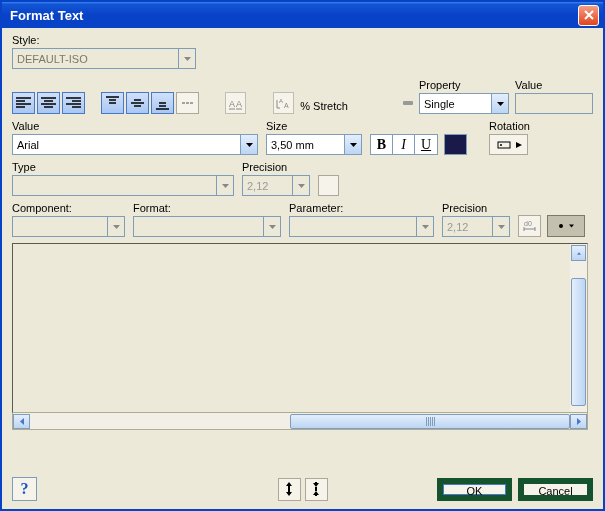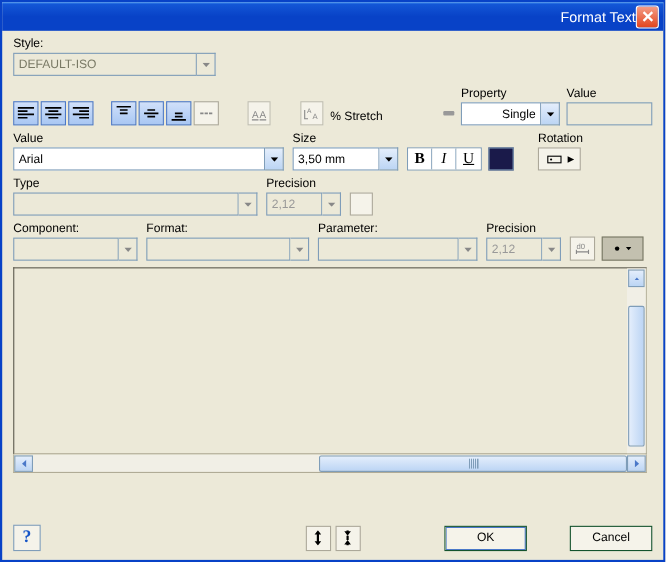--- a/index.html
+++ b/index.html
@@ -1,19 +1,19 @@
 <!DOCTYPE html>
 <html><head>
 <meta charset="utf-8">
 <style>
 * { box-sizing: border-box; }
 body { margin: 0; font-family: Tahoma, sans-serif; font-size: 11px; background: #fff; }
 .window { width: 605px; height: 511px; border: 2px solid #0842c7; background: #ece9d8; position: relative; }
 .titlebar { height: 26px; background: linear-gradient(to bottom, #3a8af0 0%, #1356d6 8%, #0842c7 50%, #0842c7 100%); display: flex; align-items: center; padding: 0 4px; }
-.title-text { color: #fff; font-weight: normal; font-size: 13px; flex: 1; padding-left: 4px; text-align: right; }
+.title-text { color: #fff; font-weight: bold; font-size: 13px; flex: 1; padding-left: 4px; }
 .close-btn { width: 21px; height: 21px; background: linear-gradient(to bottom, #f49d86, #e2441d); border: 1px solid #fff; border-radius: 3px; color: #fff; display: flex; align-items: center; justify-content: center; font-size: 12px; cursor: pointer; }
 .close-btn svg { width: 10px; height: 10px; }
 .content { padding: 6px 10px 8px 10px; }
 .label { color: #000; font-size: 11px; margin-bottom: 2px; }
 .row { display: flex; gap: 6px; align-items: flex-end; margin-bottom: 6px; }
 .col { display: flex; flex-direction: column; }
 .combo { display: flex; position: relative; }
 .combo input, .combo .display { border: 1px solid #7f9db9; background: #fff; height: 21px; padding: 2px 4px; font-size: 11px; font-family: inherit; outline: none; }
 .combo.disabled input, .combo.disabled .display { background: #ece9d8; color: #7a7a66; }
 .combo-btn { width: 17px; height: 21px; background: linear-gradient(to bottom, #e4eefc, #bcd5f4); border: 1px solid #7f9db9; border-left: 0; display: flex; align-items: center; justify-content: center; cursor: pointer; }
@@ -36,21 +36,21 @@
 .hscroll { width: 576px; height: 17px; background: #f1efe6; border:1px solid #b0ab96; border-top:0; display:flex; align-items:center; }
 .hscrbtn { width:17px; height:15px; background: linear-gradient(to bottom, #e4eefc, #bcd5f4); border:1px solid #7f9db9; display:flex; align-items:center; justify-content:center; }
 .hscrbtn svg { width:4px; height:7px; }
 .hbar { flex:1; position:relative; height:15px; }
 .hbar .thumb { position:absolute; left:260px; right:0; height:15px; background:linear-gradient(to bottom,#e4eefc,#bcd5f4); border:1px solid #7f9db9; border-radius:2px; display:flex; align-items:center; justify-content:center; }
 .hbar .grip { width:9px; height:9px; background:repeating-linear-gradient(to right,#7f9db9 0 1px,transparent 1px 2px); }
 .bottom { position:absolute; bottom:8px; left:10px; right:10px; display:flex; align-items:center; }
 .helpbtn { width:25px; height:24px; border:1px solid #7f9db9; background:#f5f3ea; display:flex; align-items:center; justify-content:center; font-family:"Times New Roman"; color:#1655c7; font-size:16px; cursor:pointer; font-weight:bold; }
 .spacer { flex:1; }
 .btnrow { display:flex; gap:6px; }
-.stdbtn { width:75px; height:23px; border:1px solid #14532d; background:#f5f3ea; font-size:11px; font-family:inherit; cursor:pointer;margin-left:33px; }
+.stdbtn { width:75px; height:23px; border:6px solid #14532d; background:#f5f3ea; font-size:11px; font-family:inherit; cursor:pointer; }
 .stdbtn.default { box-shadow: 0 0 0 1px #4a78c9 inset; }
 .ctrbtns { position:absolute; left:50%; transform:translateX(-50%); display:flex; gap:4px; }
 .ctrbtn { width:23px; height:23px; border:1px solid #aca899; background:#f5f3ea; display:flex; align-items:center; justify-content:center; cursor:pointer; }
 .vsep { width:10px; height:22px; display:flex; align-items:center; justify-content:center; }
 .vsep .l { width:12px; height:4px; background:#999; border-radius:1px; }
 .sq { width:21px; height:21px; border:1px solid #aca899; background:#f5f3ea; cursor:pointer; }
 .dimicon { width:23px; height:22px; border:1px solid #aca899; background:#f5f3ea; cursor:pointer; display:flex; align-items:center; justify-content:center; }
 .dimicon2 { width:38px; height:22px; border:1px solid #7a7a66; background:#c3c0af; cursor:pointer; display:flex; align-items:center; justify-content:center; gap:5px; }
 </style>
 </head>
@@ -142,21 +142,21 @@
         <div class="label">% Stretch</div>
       </div>
 
       <div class="vsep">
           <div class="l"></div>
         </div>
 
       <div class="col" style="width:92px;">
         <div class="label">Property</div>
         <div class="combo">
-          <input type="text" style="width: 73px; text-align: right;" value="Single">
+          <input type="text" style="width: 73px;" value="Single">
           <div class="combo-btn">
               <svg viewBox="0 0 7 4">
                 <path d="M0 0 L7 0 L3.5 4 Z" fill="#000"></path>
               </svg>
             </div>
         </div>
       </div>
 
       <div class="col" style="width:78px;">
         <div class="label">Value</div>

